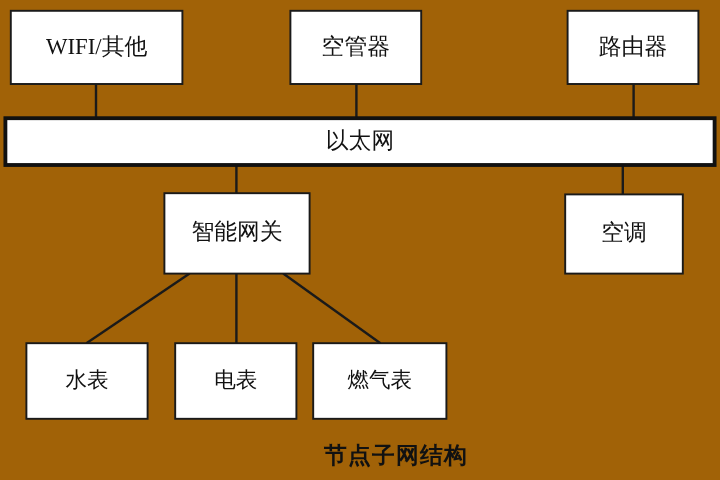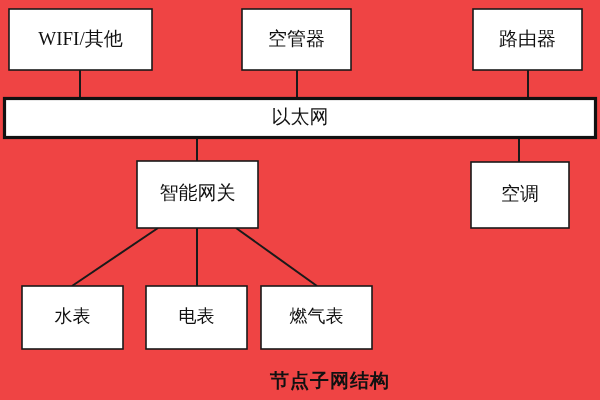--- a/index.html
+++ b/index.html
@@ -10,21 +10,21 @@
   body {
     width: 600px;
     height: 400px;
     overflow: hidden;
     font-family: "Liberation Serif", "DejaVu Serif", serif;
   }
   #diagram-root {
     position: relative;
     width: 600px;
     height: 400px;
-    background: #ef4444;
+    background: #a16207;
   }
   svg#diagram-svg {
     display: block;
     width: 600px;
     height: 400px;
   }
   .node-rect {
     fill: #ffffff;
     stroke: #1a1a1a;
     stroke-width: 1.6;

